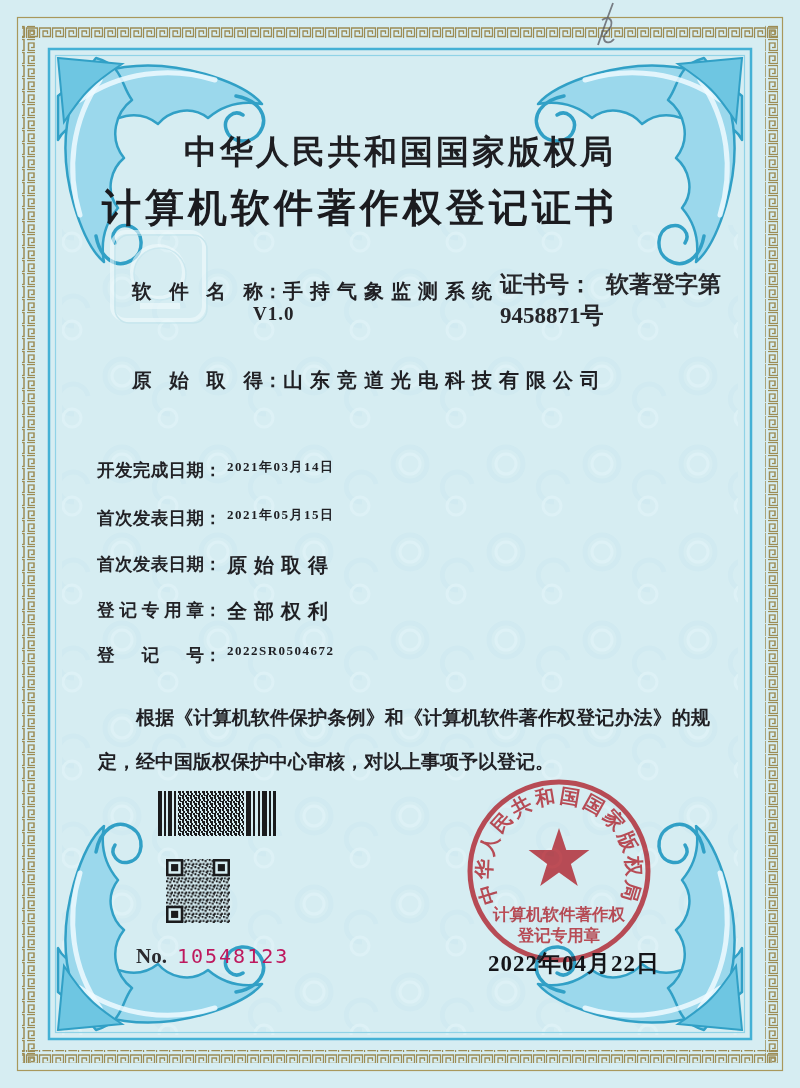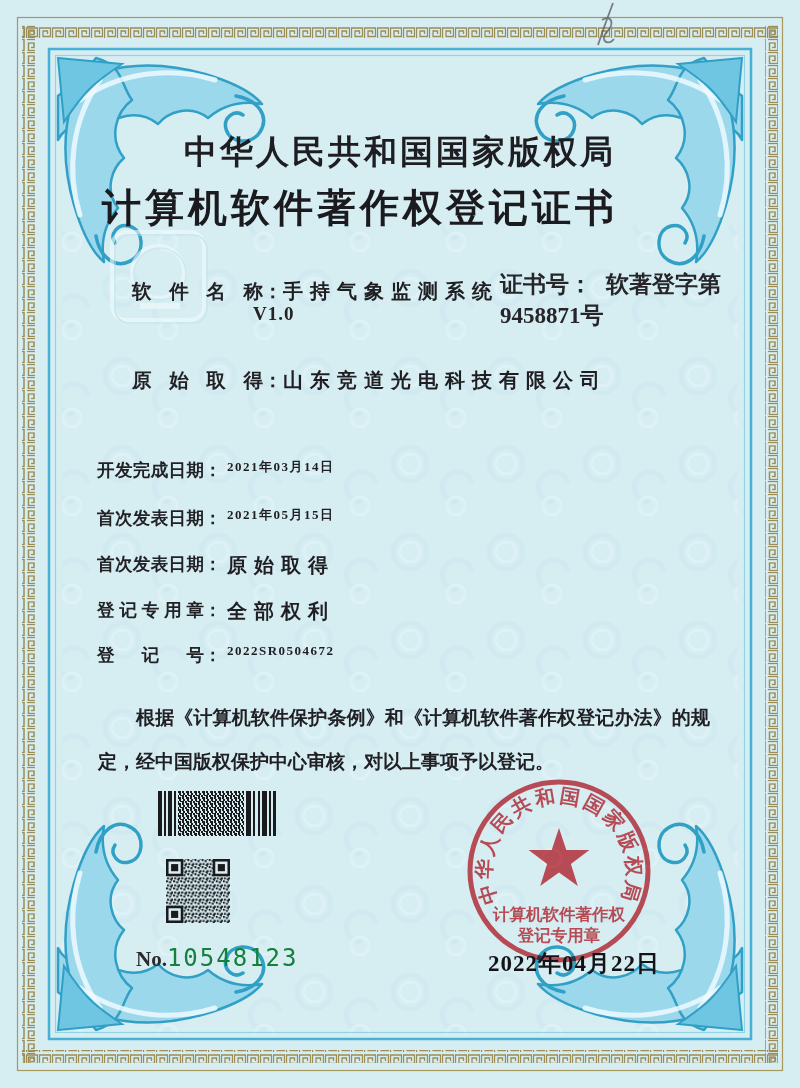--- a/index.html
+++ b/index.html
@@ -35,21 +35,21 @@
   .spaced{letter-spacing:7px !important;font-size:20px !important;}
   .value2{left:253px;top:303px;font-size:19px;font-weight:600;letter-spacing:1px;}
 
   
   .statement{left:98px;top:696px;width:612px;font-size:19px;font-weight:700;
     line-height:44px;text-indent:38px;color:#202024;text-align:justify;}
 
   
   .serial{left:136px;top:944px;font-size:21px;font-weight:600;color:#2a2a2e;}
   .serial .num{font-family:"DejaVu Sans Mono",monospace;font-weight:400;
-    color:#15803d;letter-spacing:2px;margin-left:0;font-size:24px;}
+    color:#be185d;letter-spacing:2px;margin-left:10px;font-size:20px;}
   .issue-date{left:488px;top:948px;font-size:23px;font-weight:700;
     letter-spacing:1px;color:#141418;}
 
   .seal-wrap{left:464px;top:776px;width:190px;height:190px;
     mix-blend-mode:multiply;opacity:0.92;}
 </style>
 </head>
 <body>
 
 <svg class="abs" style="left:0;top:0;" width="800" height="1088" viewBox="0 0 800 1088">

